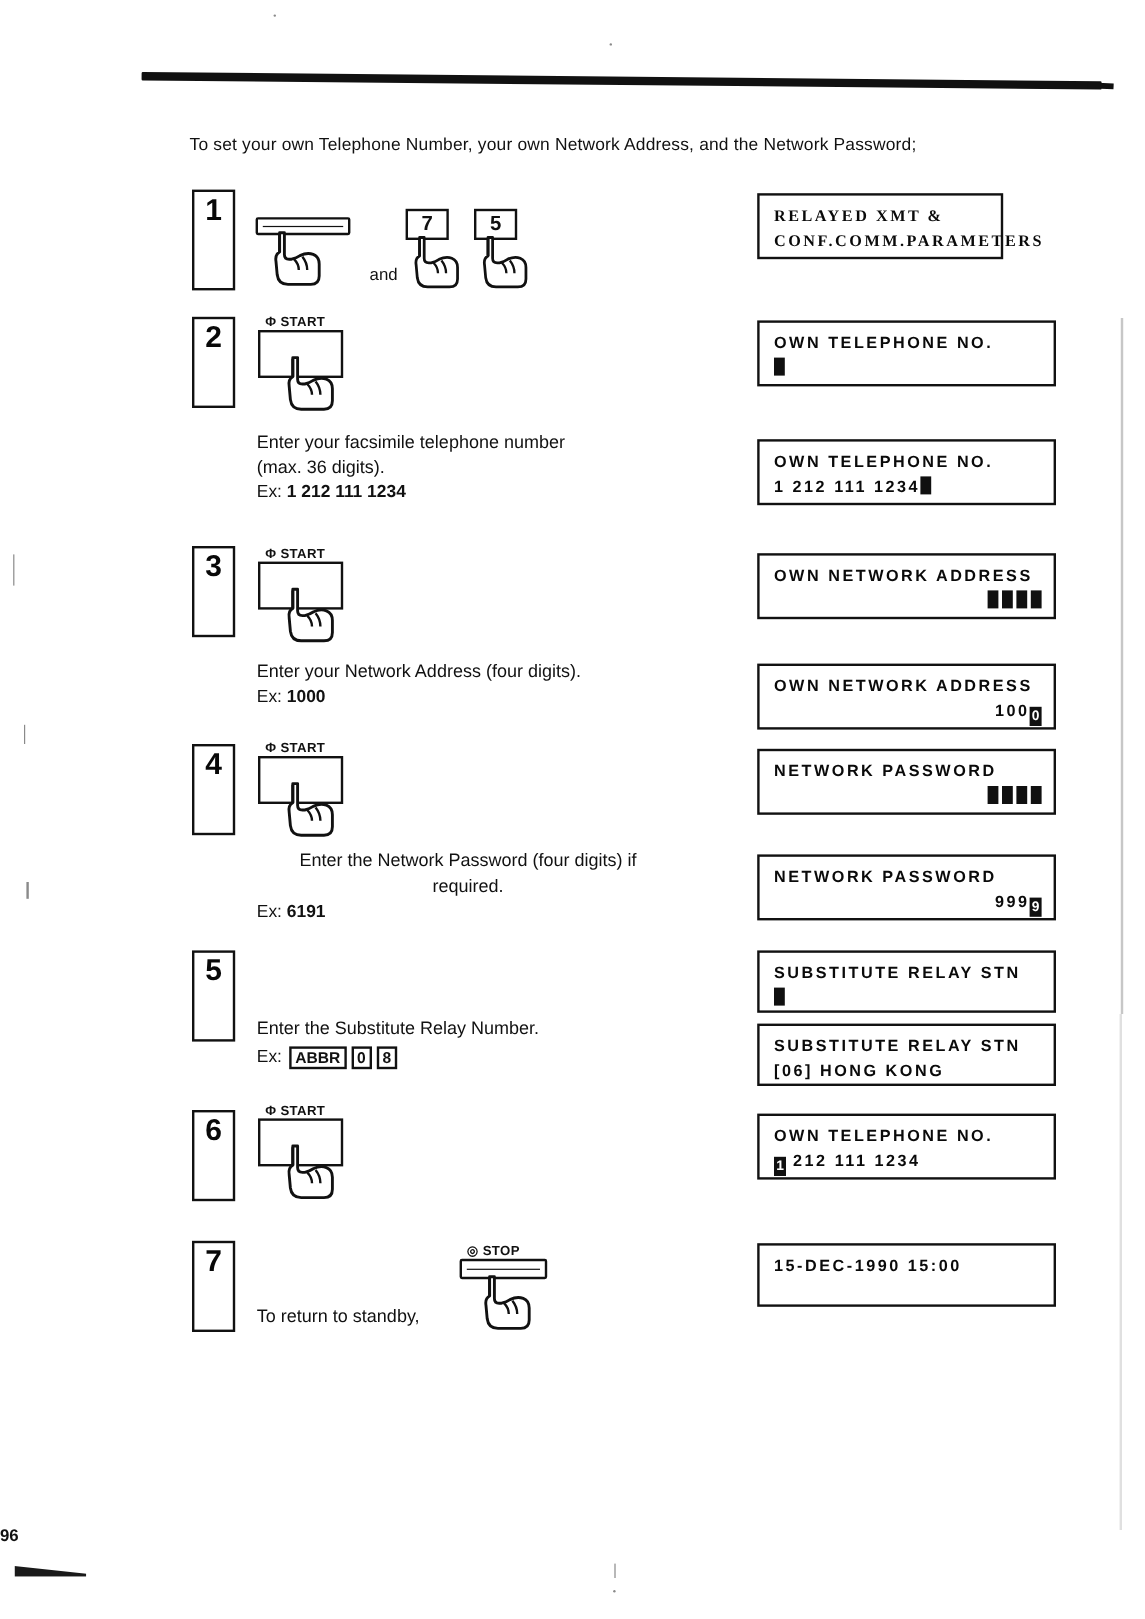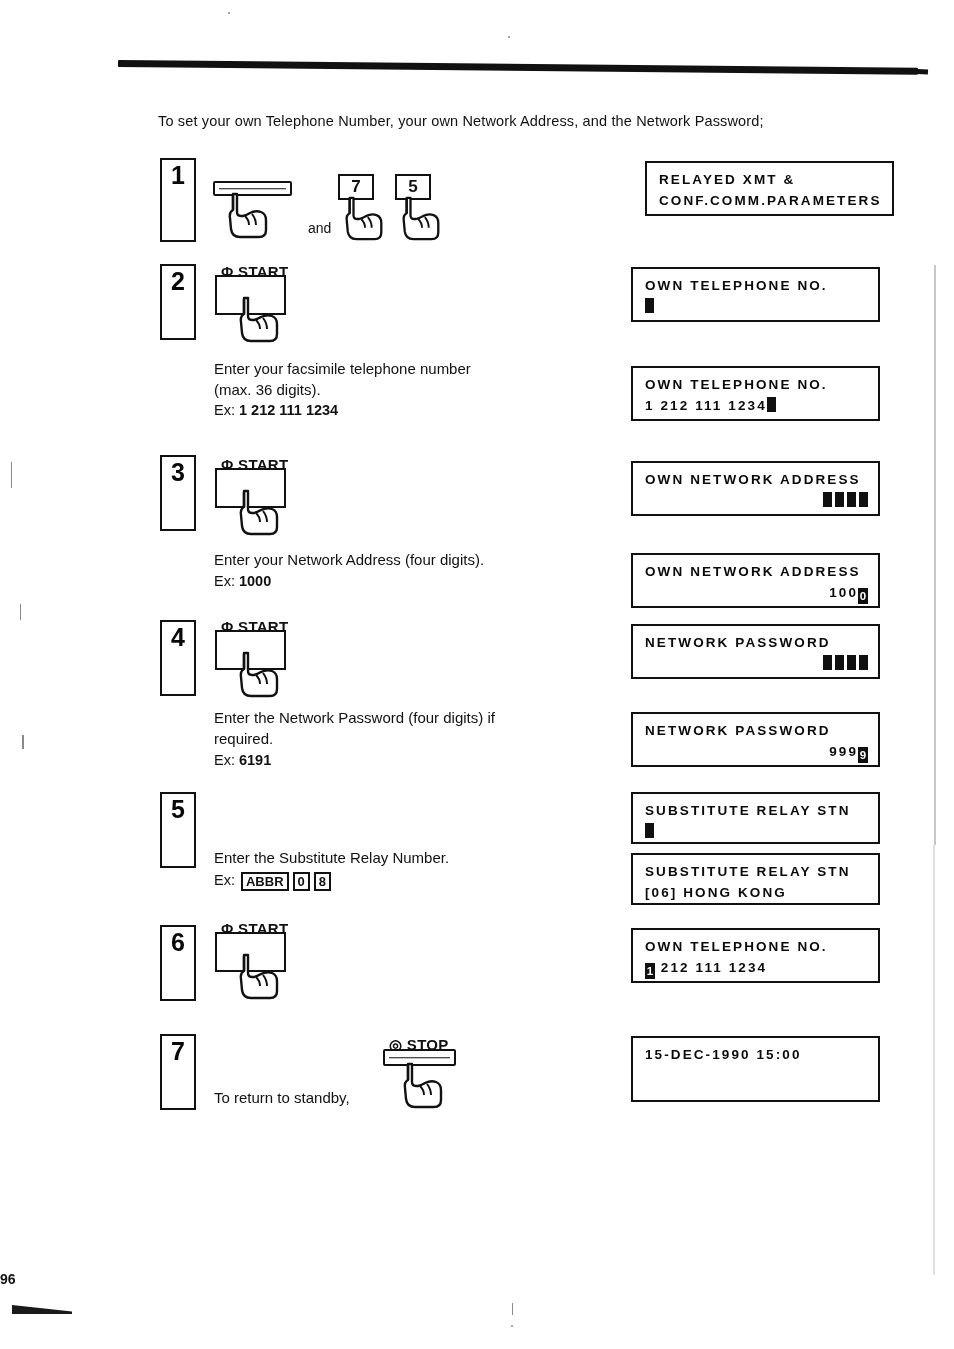--- a/index.html
+++ b/index.html
@@ -104,21 +104,21 @@
     font-size: 25px;
     line-height: 26px;
     margin-top: 2px;
     font-family: "Liberation Sans", sans-serif;
     color: #080808;
   }
 
   
   .keylabel {
     position: absolute;
-    font-size: 15px;
+    font-size: 11px;
     font-weight: 700;
     letter-spacing: .3px;
     white-space: nowrap;
     color: #111;
   }
   .keylabel.tiny { font-size: 10px; letter-spacing: .2px; margin-top: 12px; }
 
   .bar-key {
     position: absolute;
     border: 2.5px solid #111;
@@ -288,21 +288,21 @@
 <div class="sq-key" style="left:395px;top:174px;width:36px;height:26px;line-height:22px;">
   <span>5</span>
 </div>
 <svg class="hand" style="left:397px;top:196px;" width="50" height="46" viewBox="0 0 52 48">
   <path d="M14 2 L14 20 Q14 24 18 24 L20 24 Q24 23 27 21 Q33 18 38 20 Q43 22 43 28 L43 38 Q43 45 36 45 L17 45 Q9 45 8 37 L7 26 Q6 20 10 18 L10 2 Z" fill="#ffffff" stroke="#111" stroke-width="2.4" stroke-linejoin="round"></path>
   <path d="M10 3 L10 18" stroke="#111" stroke-width="2.4"></path>
   <path d="M22 24 Q26 28 26 33" fill="none" stroke="#111" stroke-width="2"></path>
   <path d="M29 22 Q33 27 33 33" fill="none" stroke="#111" stroke-width="2"></path>
 </svg>
 
-<div class="lcd" style="left:645px;top:161px;width:249px;height:55px;">
+<div class="lcd" style="left:631px;top:161px;width:205px;height:55px;font-family:Liberation Serif, serif;">
   <div class="row">RELAYED XMT &amp;</div>
   <div class="row">CONF.COMM.PARAMETERS</div>
 </div>
 
 <div class="step-num-box" style="left:160px;top:264px;height:76px;">
   <span class="num">2</span>
 </div>
 <div class="keylabel" style="left:221px;top:263px;">Φ START</div>
 <div class="big-key" style="left:215px;top:275px;width:71px;height:40px;"></div>
 <svg class="hand" style="left:234px;top:296px;" width="52" height="48" viewBox="0 0 52 48">
@@ -360,21 +360,21 @@
 </div>
 <div class="keylabel" style="left:221px;top:618px;">Φ START</div>
 <div class="big-key" style="left:215px;top:630px;width:71px;height:40px;"></div>
 <svg class="hand" style="left:234px;top:651px;" width="52" height="48" viewBox="0 0 52 48">
   <path d="M14 2 L14 20 Q14 24 18 24 L20 24 Q24 23 27 21 Q33 18 38 20 Q43 22 43 28 L43 38 Q43 45 36 45 L17 45 Q9 45 8 37 L7 26 Q6 20 10 18 L10 2 Z" fill="#ffffff" stroke="#111" stroke-width="2.4" stroke-linejoin="round"></path>
   <path d="M10 3 L10 18" stroke="#111" stroke-width="2.4"></path>
   <path d="M22 24 Q26 28 26 33" fill="none" stroke="#111" stroke-width="2"></path>
   <path d="M29 22 Q33 27 33 33" fill="none" stroke="#111" stroke-width="2"></path>
 </svg>
 
-<div class="para" style="left:214px;top:707px;width:352px;">Enter  the  Network  Password  (four digits)  if
+<div class="para" style="left:214px;top:707px;width:352px;text-align:center;">Enter  the  Network  Password  (four digits)  if
 required.</div>
 <div class="ex-line" style="left:214px;top:752px;">
   <span>Ex: </span><b>6191</b>
 </div>
 
 <div class="lcd" style="left:631px;top:624px;width:249px;height:55px;">
   <div class="row">NETWORK PASSWORD</div>
   <div class="row right blocks"><span class="cursor"></span><span class="cursor"></span><span class="cursor"></span><span class="cursor"></span></div>
 </div>
 
@@ -426,18 +426,18 @@
   <div class="inner-line"></div>
 </div>
 <svg class="hand" style="left:398px;top:1062px;" width="52" height="48" viewBox="0 0 52 48">
   <path d="M14 2 L14 20 Q14 24 18 24 L20 24 Q24 23 27 21 Q33 18 38 20 Q43 22 43 28 L43 38 Q43 45 36 45 L17 45 Q9 45 8 37 L7 26 Q6 20 10 18 L10 2 Z" fill="#ffffff" stroke="#111" stroke-width="2.4" stroke-linejoin="round"></path>
   <path d="M10 3 L10 18" stroke="#111" stroke-width="2.4"></path>
   <path d="M22 24 Q26 28 26 33" fill="none" stroke="#111" stroke-width="2"></path>
   <path d="M29 22 Q33 27 33 33" fill="none" stroke="#111" stroke-width="2"></path>
 </svg>
 <div class="para" style="left:214px;top:1087px;width:260px;">To return to standby,</div>
 
-<div class="lcd" style="left:631px;top:1036px;width:249px;height:66px;">
+<div class="lcd" style="left:631px;top:1036px;width:249px;height:53px;">
   <div class="row">15-DEC-1990 15:00</div>
   <div class="row"></div>
 </div>
 
 <div class="page-no">96</div>
 
 </body></html>

